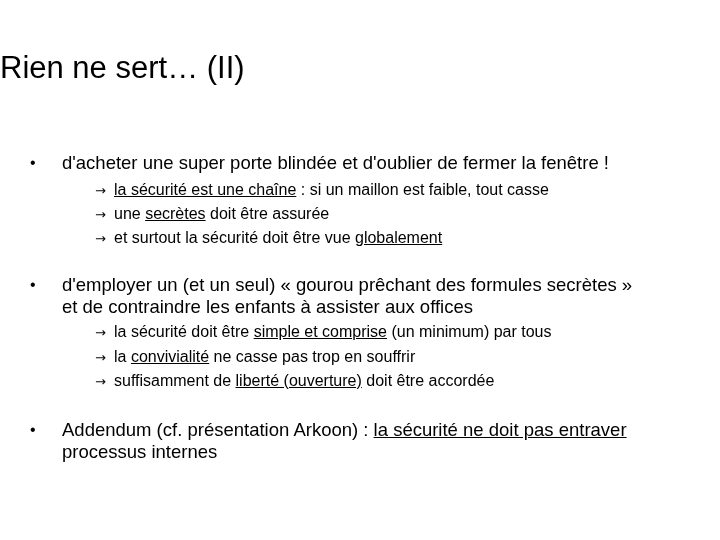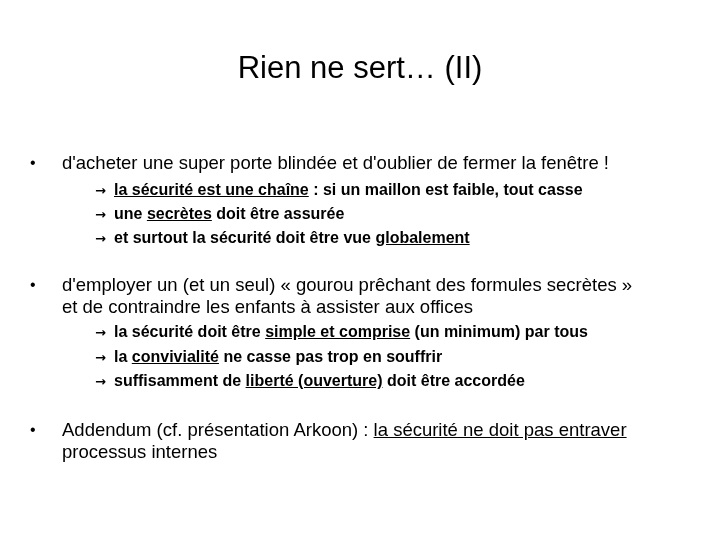--- a/index.html
+++ b/index.html
@@ -13,21 +13,21 @@
       position: relative;
       overflow: hidden;
       font-family: "Liberation Sans", sans-serif;
       color: #000000;
     }
     .title {
       position: absolute;
       top: 48px;
       left: 0;
       width: 720px;
-      text-align: center;
+      text-align: left;
       font-size: 31px;
       line-height: 40px;
     }
     .bullet {
       position: absolute;
       left: 30px;
       width: 670px;
       font-size: 18.5px;
       line-height: 22px;
     }
@@ -40,21 +40,20 @@
     }
     .bullet .text {
       margin-left: 32px;
     }
     .sub {
       position: absolute;
       left: 95px;
       font-size: 16px;
       line-height: 20px;
       white-space: nowrap;
-      font-weight: bold;
     }
     .sub .arrow {
       display: inline-block;
       width: 19px;
       font-family: "DejaVu Sans", sans-serif;
       font-size: 13px;
     }
     u { text-decoration: underline; }
   </style>
 </head>

